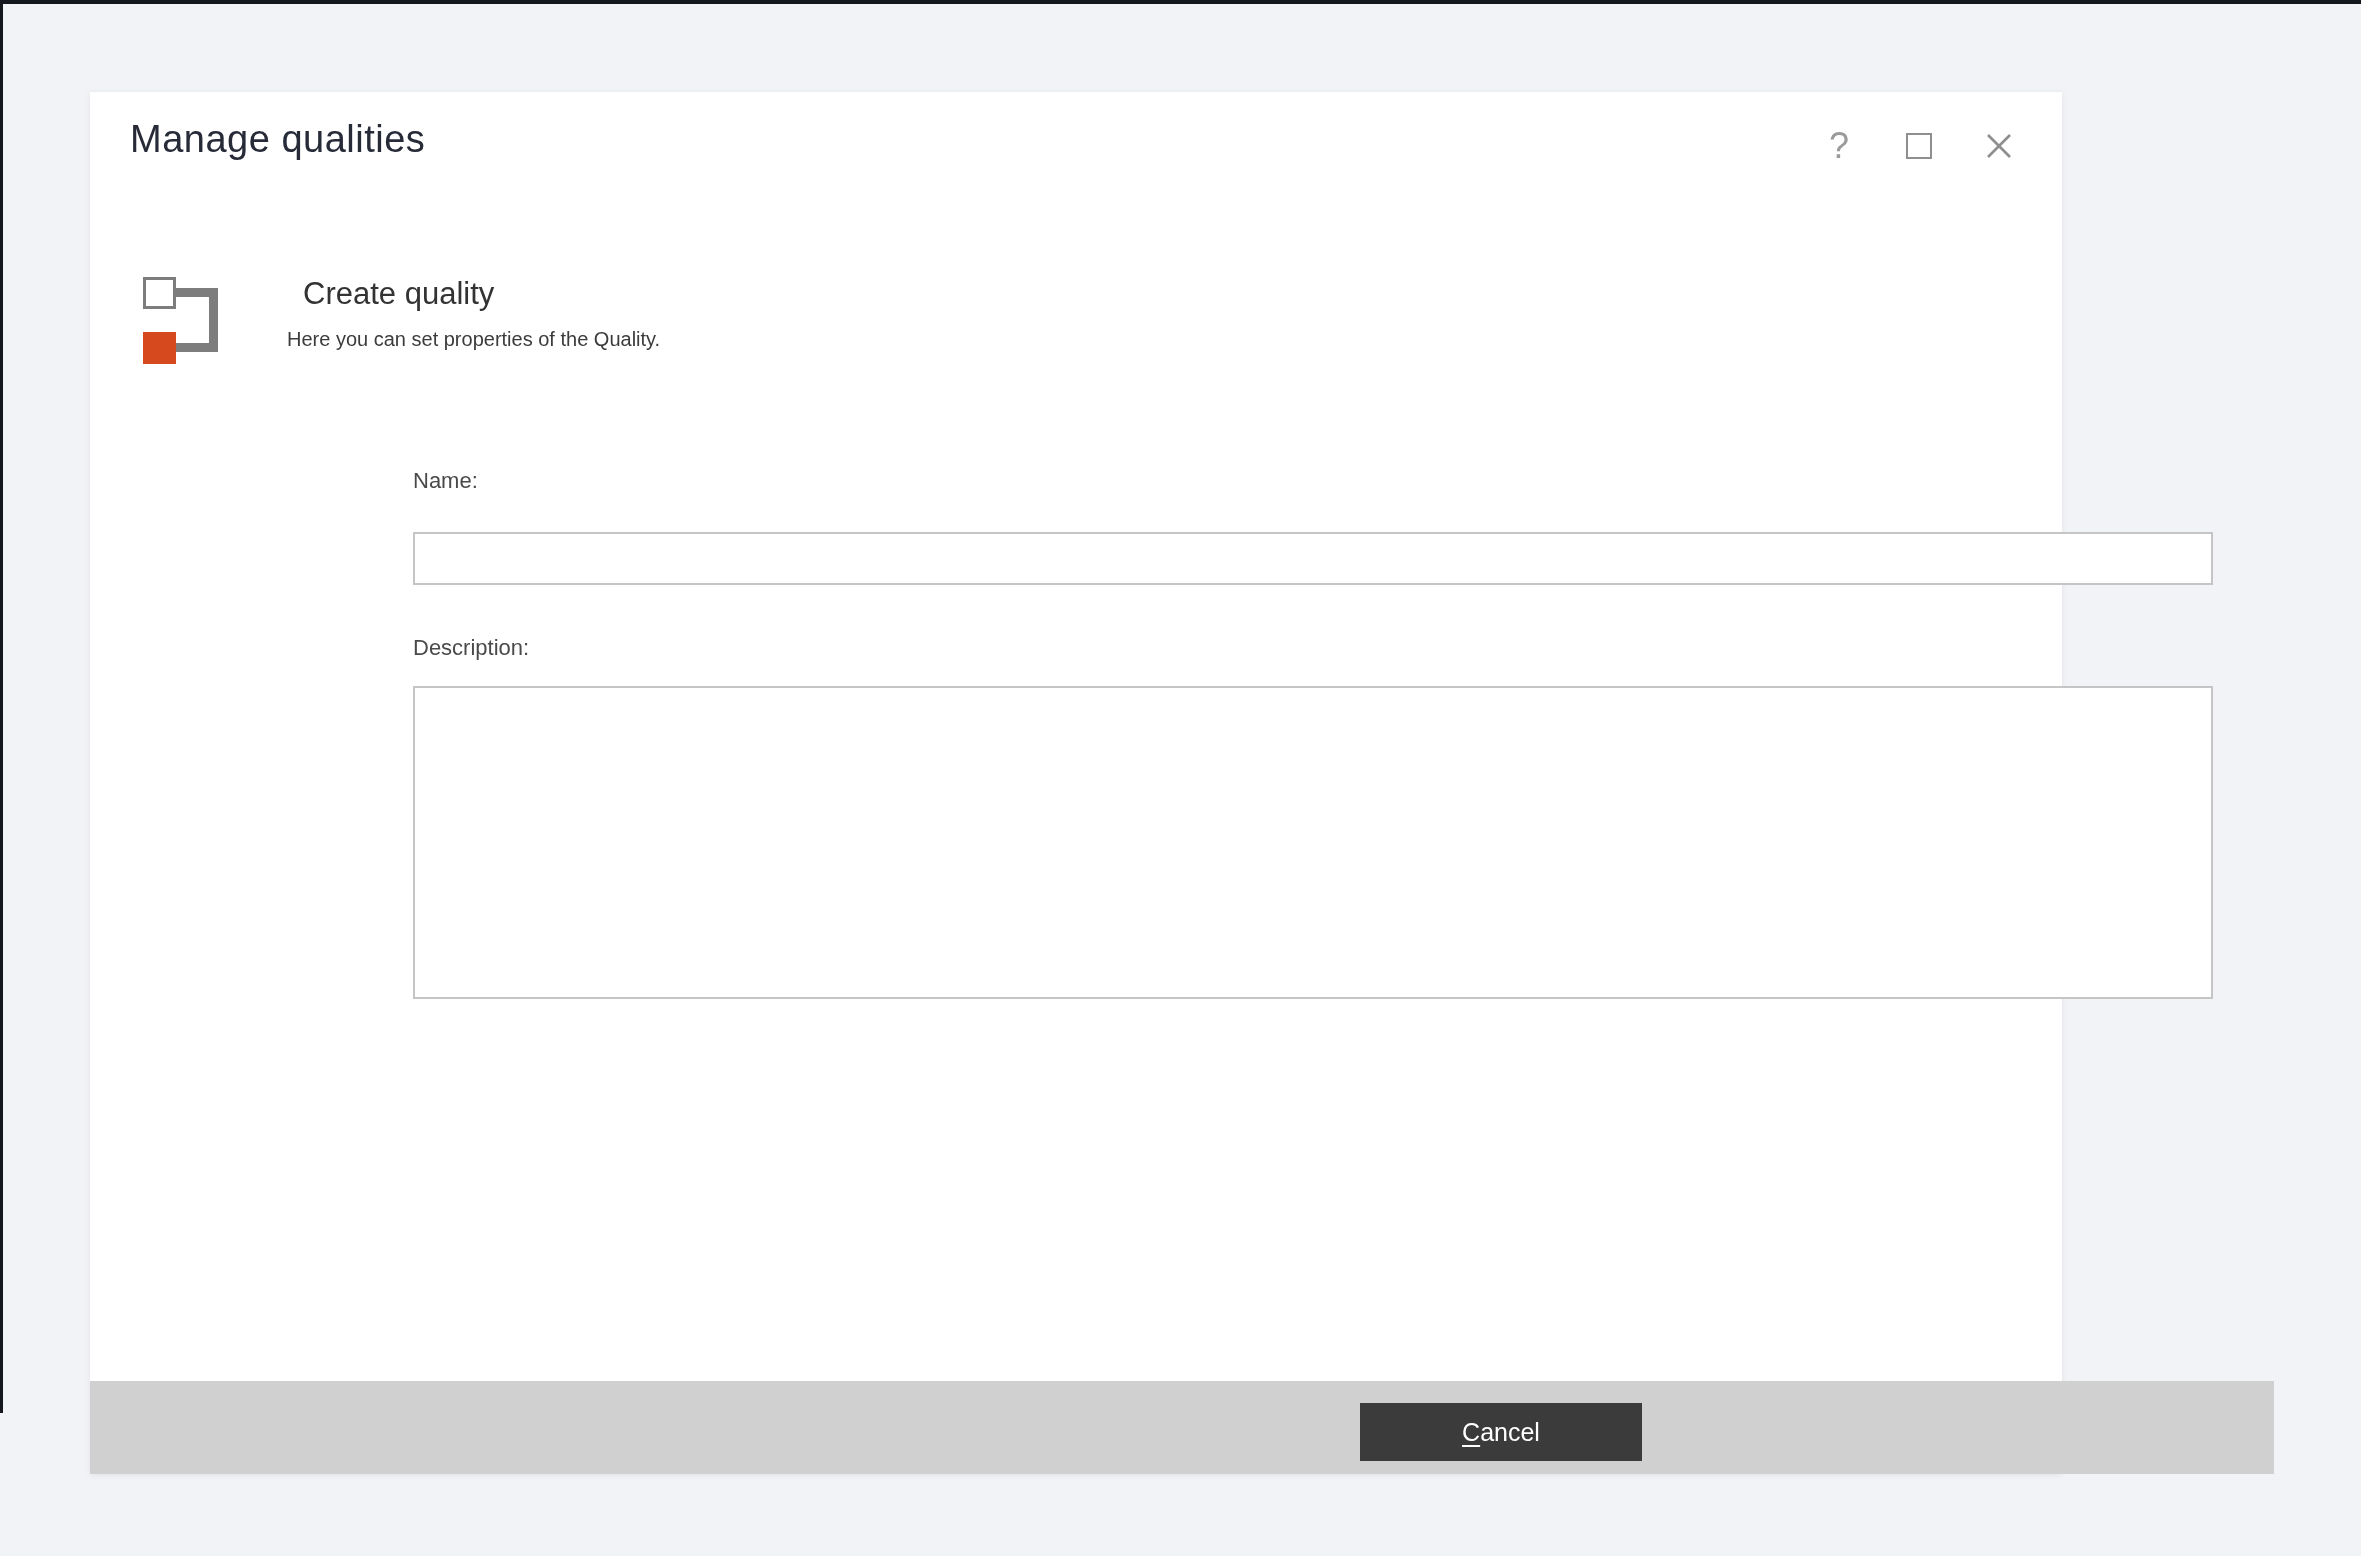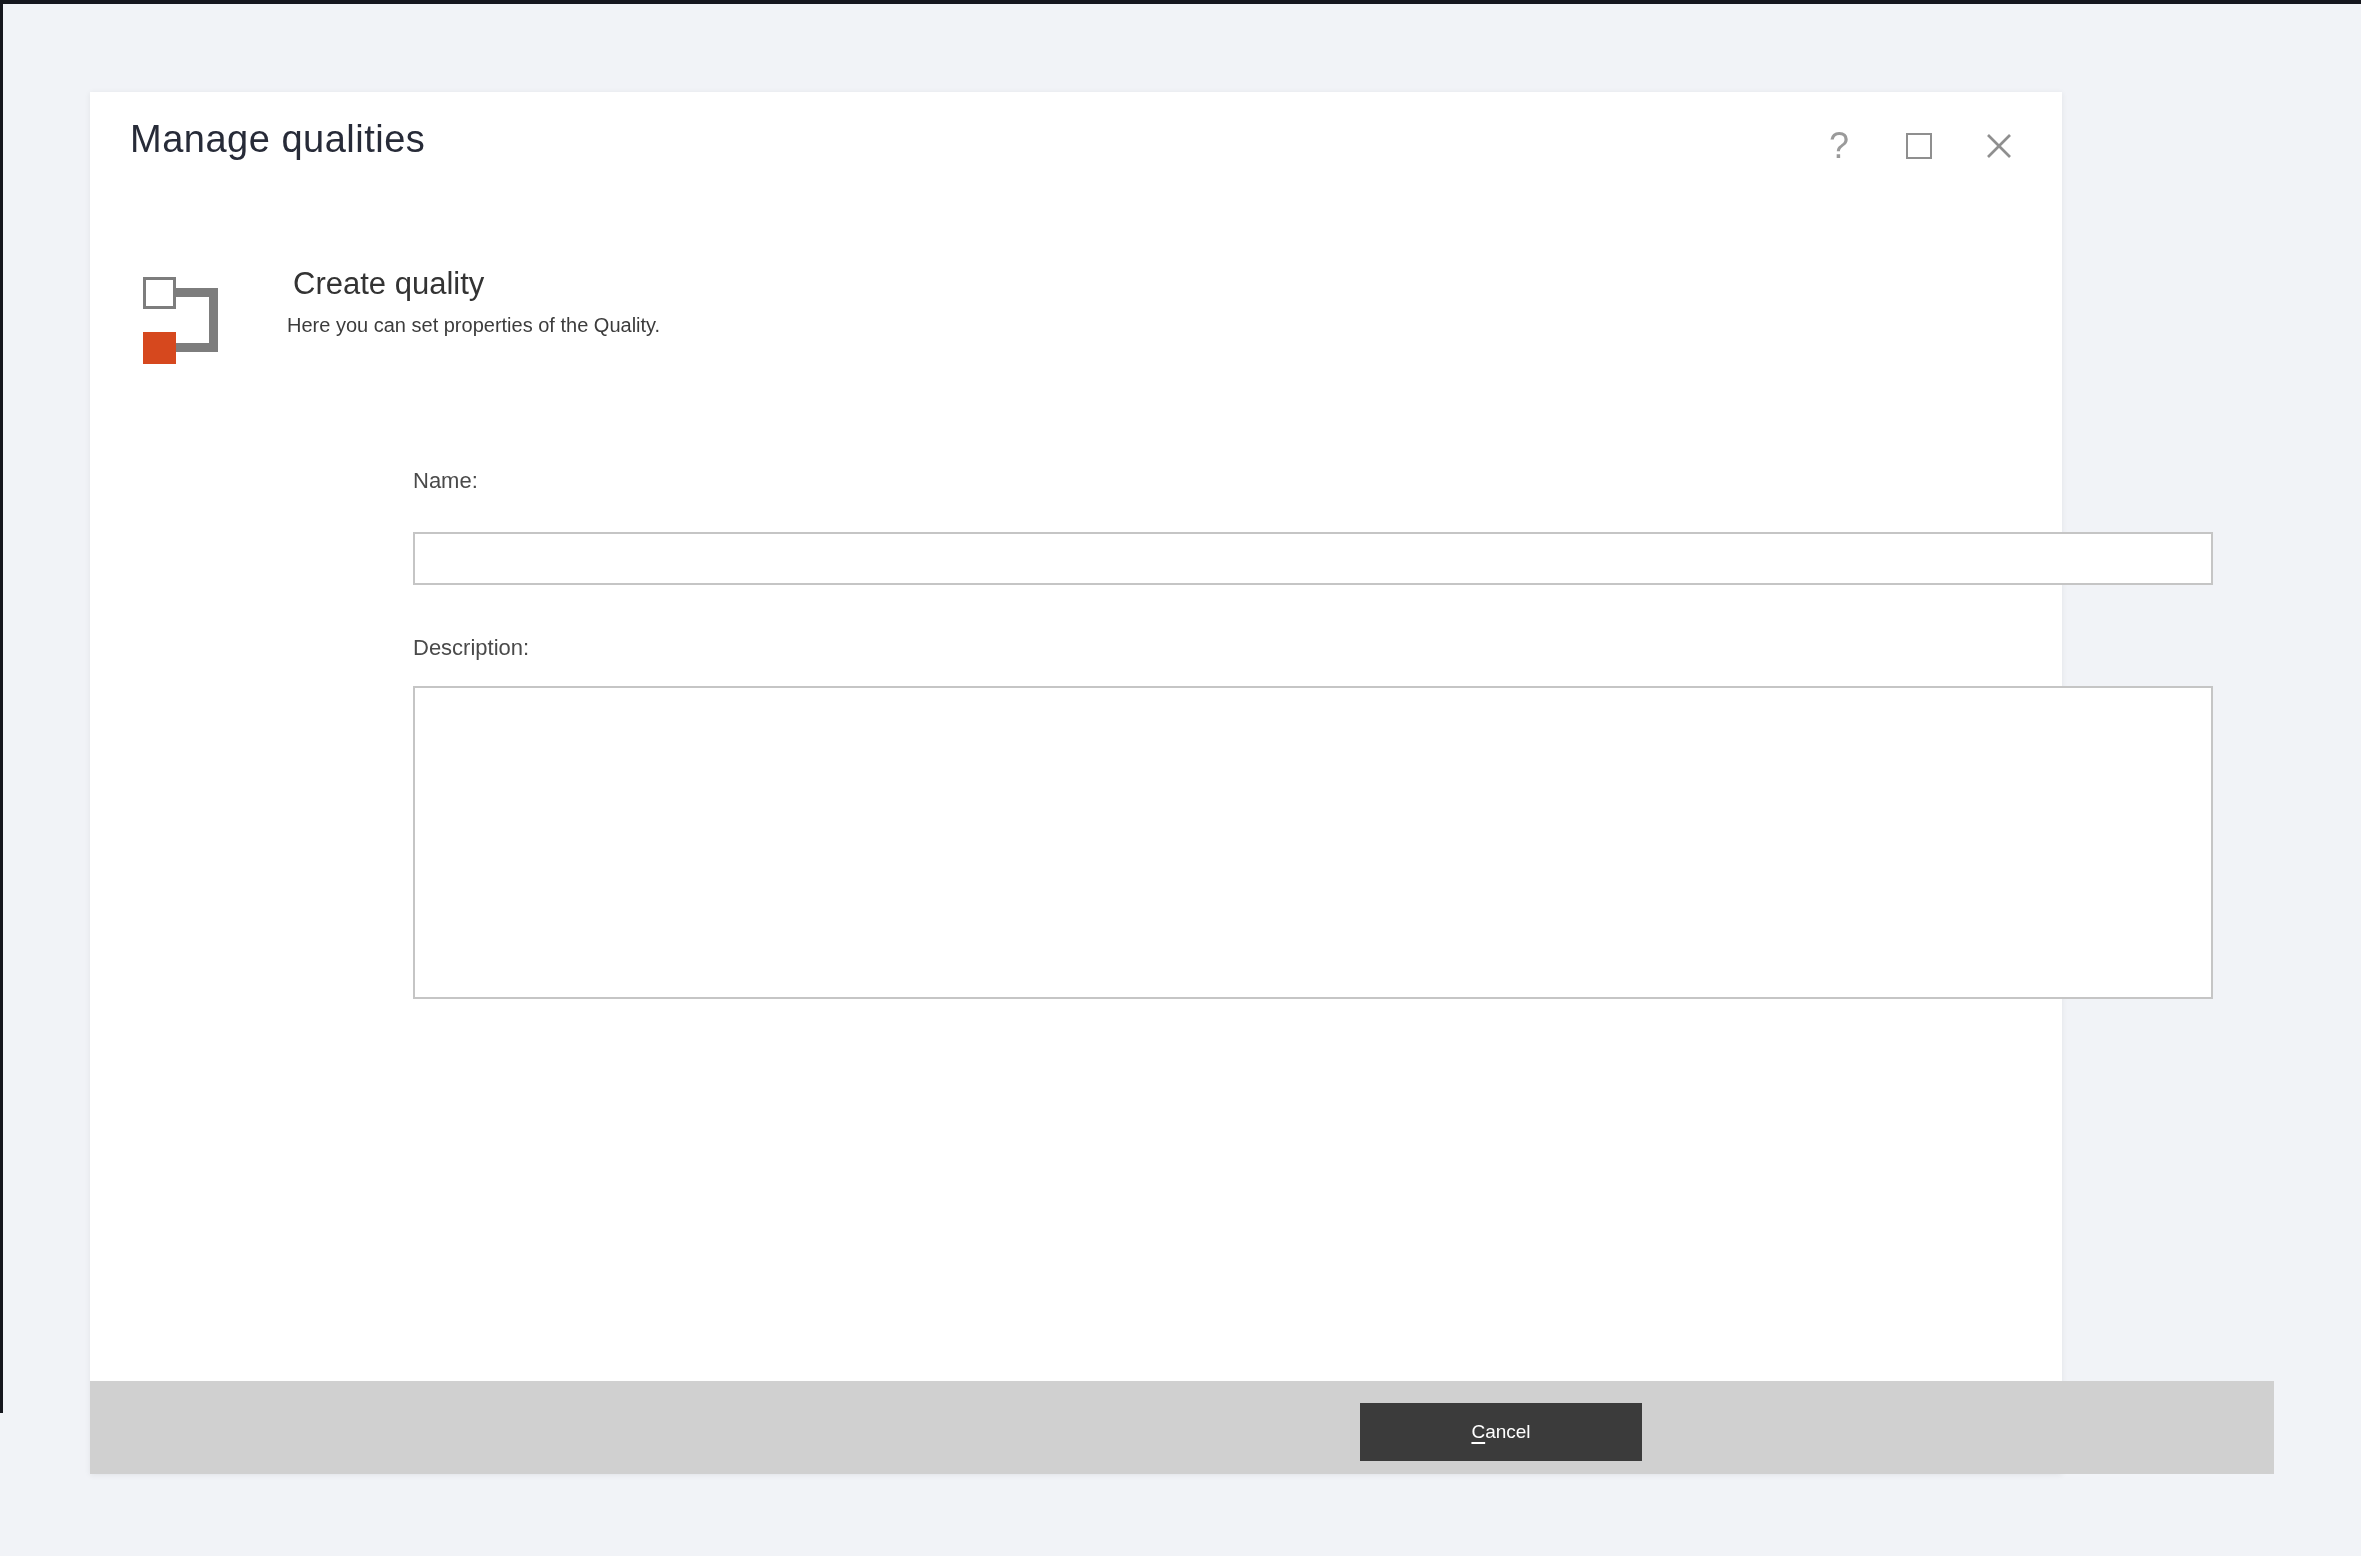--- a/index.html
+++ b/index.html
@@ -70,21 +70,21 @@
   .wizard-icon .bracket {
     position: absolute; left: 32px; top: 11px;
     width: 43px; height: 64px;
     box-sizing: border-box;
     border-top: 9px solid #7d7d7d;
     border-right: 9px solid #7d7d7d;
     border-bottom: 9px solid #7d7d7d;
   }
   .wizard-titles { position: absolute; left: 197px; top: 168px; }
   .wizard-heading {
-    margin: 6px;
+    margin: 16px;
     font-size: 31px; font-weight: 400; color: #333333;
   }
   .wizard-subtitle {
     margin: 12px 0 0 0;
     font-size: 20px; font-weight: 400; color: #3c3c3c; text-align: right;
   }
   
   .field-label {
     position: absolute; left: 323px;
     font-size: 22px; color: #4a4a4a;
@@ -119,21 +119,21 @@
     position: absolute; left: 0; top: 1289px;
     width: 2184px; height: 93px;
     background: #d0d0d0;
   }
   .btn {
     position: absolute; top: 22px;
     height: 58px;
     border: none;
     color: #ffffff;
     font-family: "Liberation Sans", sans-serif;
-    font-size: 19px;
+    font-size: 25px;
     cursor: default;
     padding: 0;
     line-height: 58px;
     text-align: center;
   }
   .btn-dark { background: #3b3b3b; }
   .btn-primary { background: #d6481e; }
   .btn-cancel { left: 1270px; width: 282px; }
   .btn-back   { left: 1580px; width: 282px; }
   .btn-finish { left: 1885px; width: 280px; }

